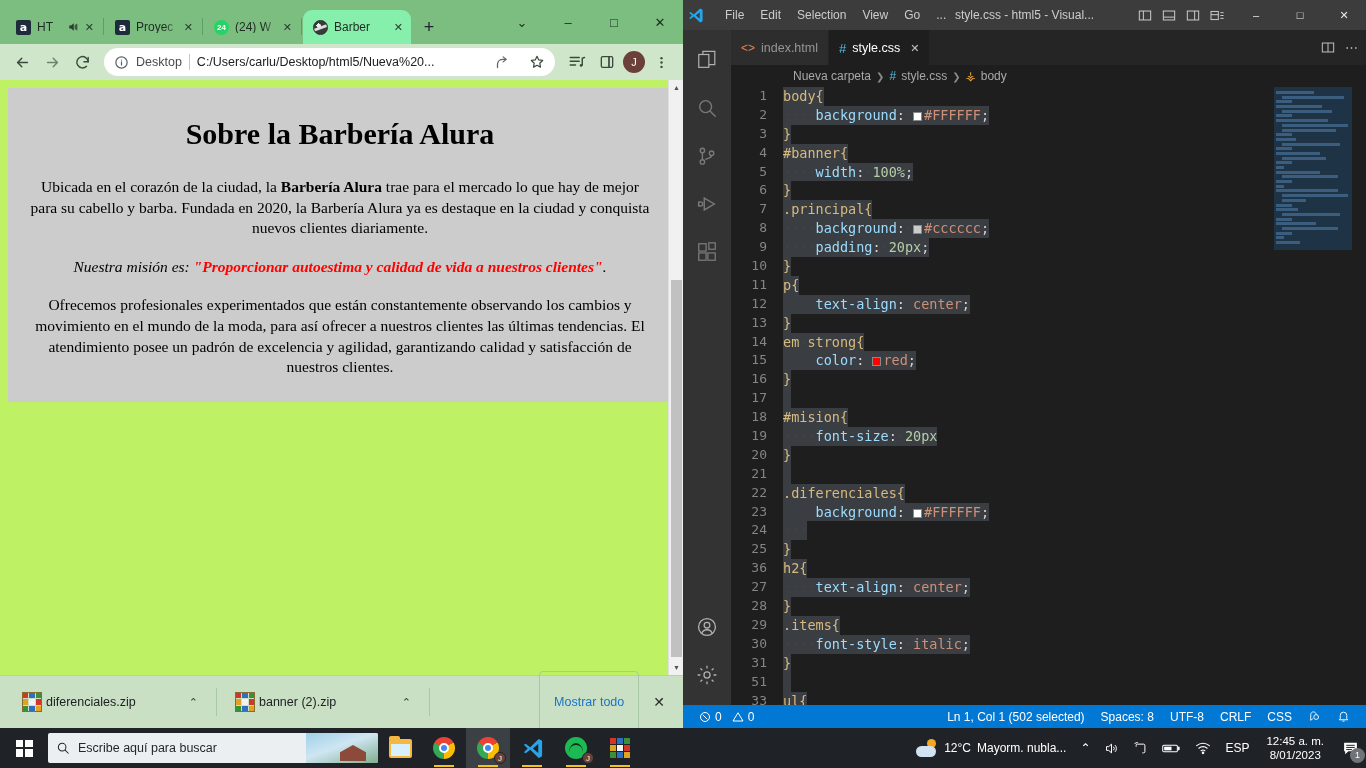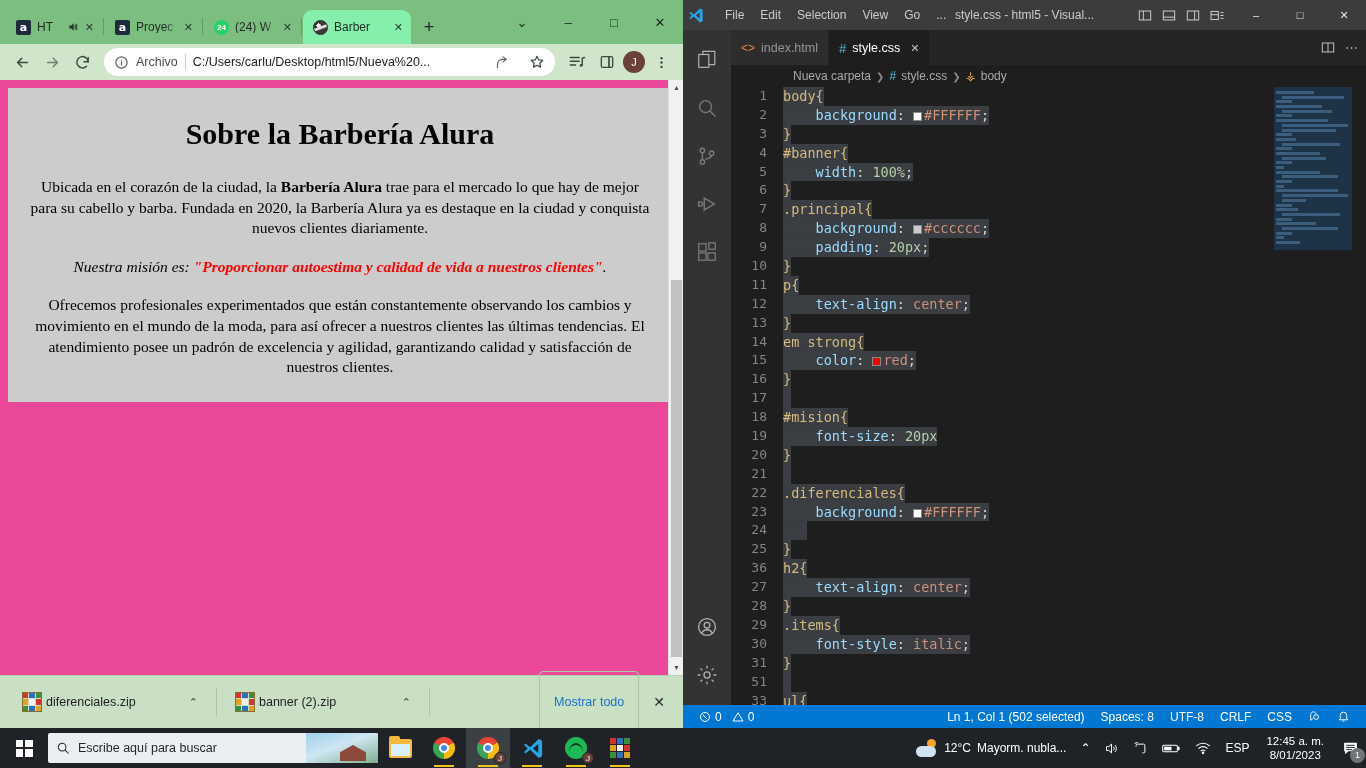--- a/index.html
+++ b/index.html
@@ -101,21 +101,21 @@
     color: #fff; font-size: 11px; line-height: 22px; text-align: center; flex: none;
   }
 
   
   #page-viewport {
     position: absolute; left: 0; top: 80px; width: 683px; height: 595px;
     background: #fff; overflow: hidden;
   }
   #page-canvas {
     position: absolute; left: 0; top: 0; width: 680px; height: 100%;
-    background: #ec4899; overflow: hidden;
+    background: #bef264; overflow: hidden;
   }
   #principal {
     background: #cccccc; padding: 20px; margin: 8px 8px 0 8px;
     font-family: "Liberation Serif", serif;
   }
   #principal h1 {
     text-align: center; font-size: 30px; color: #000;
     margin: 9px 0 26px 0; font-weight: bold;
   }
   #principal p {
@@ -464,21 +464,21 @@
           </svg>
       </div>
 
       <div id="omnibox">
         <span>
           <svg width="15" height="15" viewBox="0 0 24 24" fill="none" stroke="#5f6368" stroke-width="2">
               <circle cx="12" cy="12" r="9"></circle>
               <path d="M12 11v5M12 8h.01" stroke-linecap="round"></path>
             </svg>
         </span>
-        <span id="omni-label">Archivo</span>
+        <span id="omni-label">Desktop</span>
         <span id="omni-divider"></span>
         <span id="omni-url">C:/Users/carlu/Desktop/html5/Nueva%20...</span>
         <span class="tb-ico">
           <svg width="15" height="15" viewBox="0 0 24 24" fill="none" stroke="#5f6368" stroke-width="2" stroke-linecap="round" stroke-linejoin="round">
               <path d="M4 20v-5c0-5 4-8 9-8h4"></path>
               <path d="M13 3l5 4-5 4"></path>
             </svg>
         </span>
         <span class="tb-ico">
           <svg width="16" height="16" viewBox="0 0 24 24" fill="none" stroke="#3c4a3e" stroke-width="1.8" stroke-linejoin="round">

